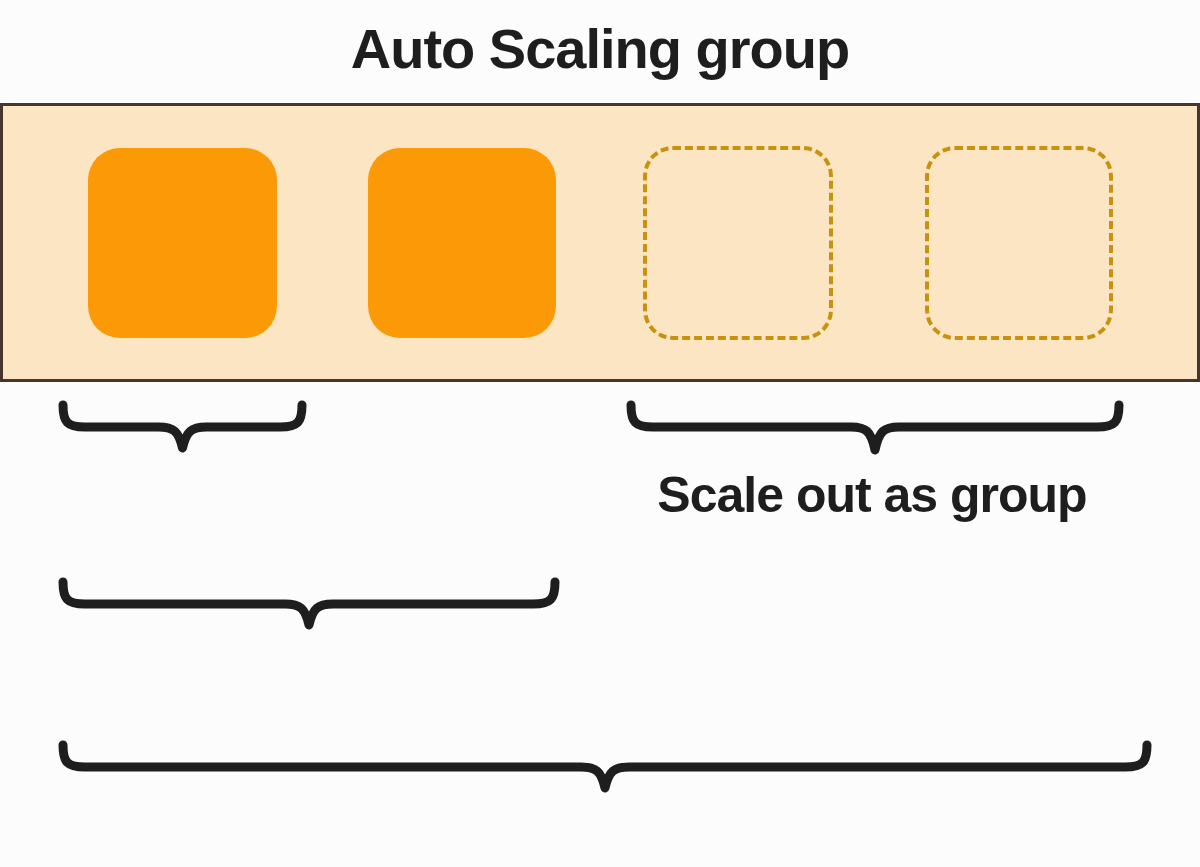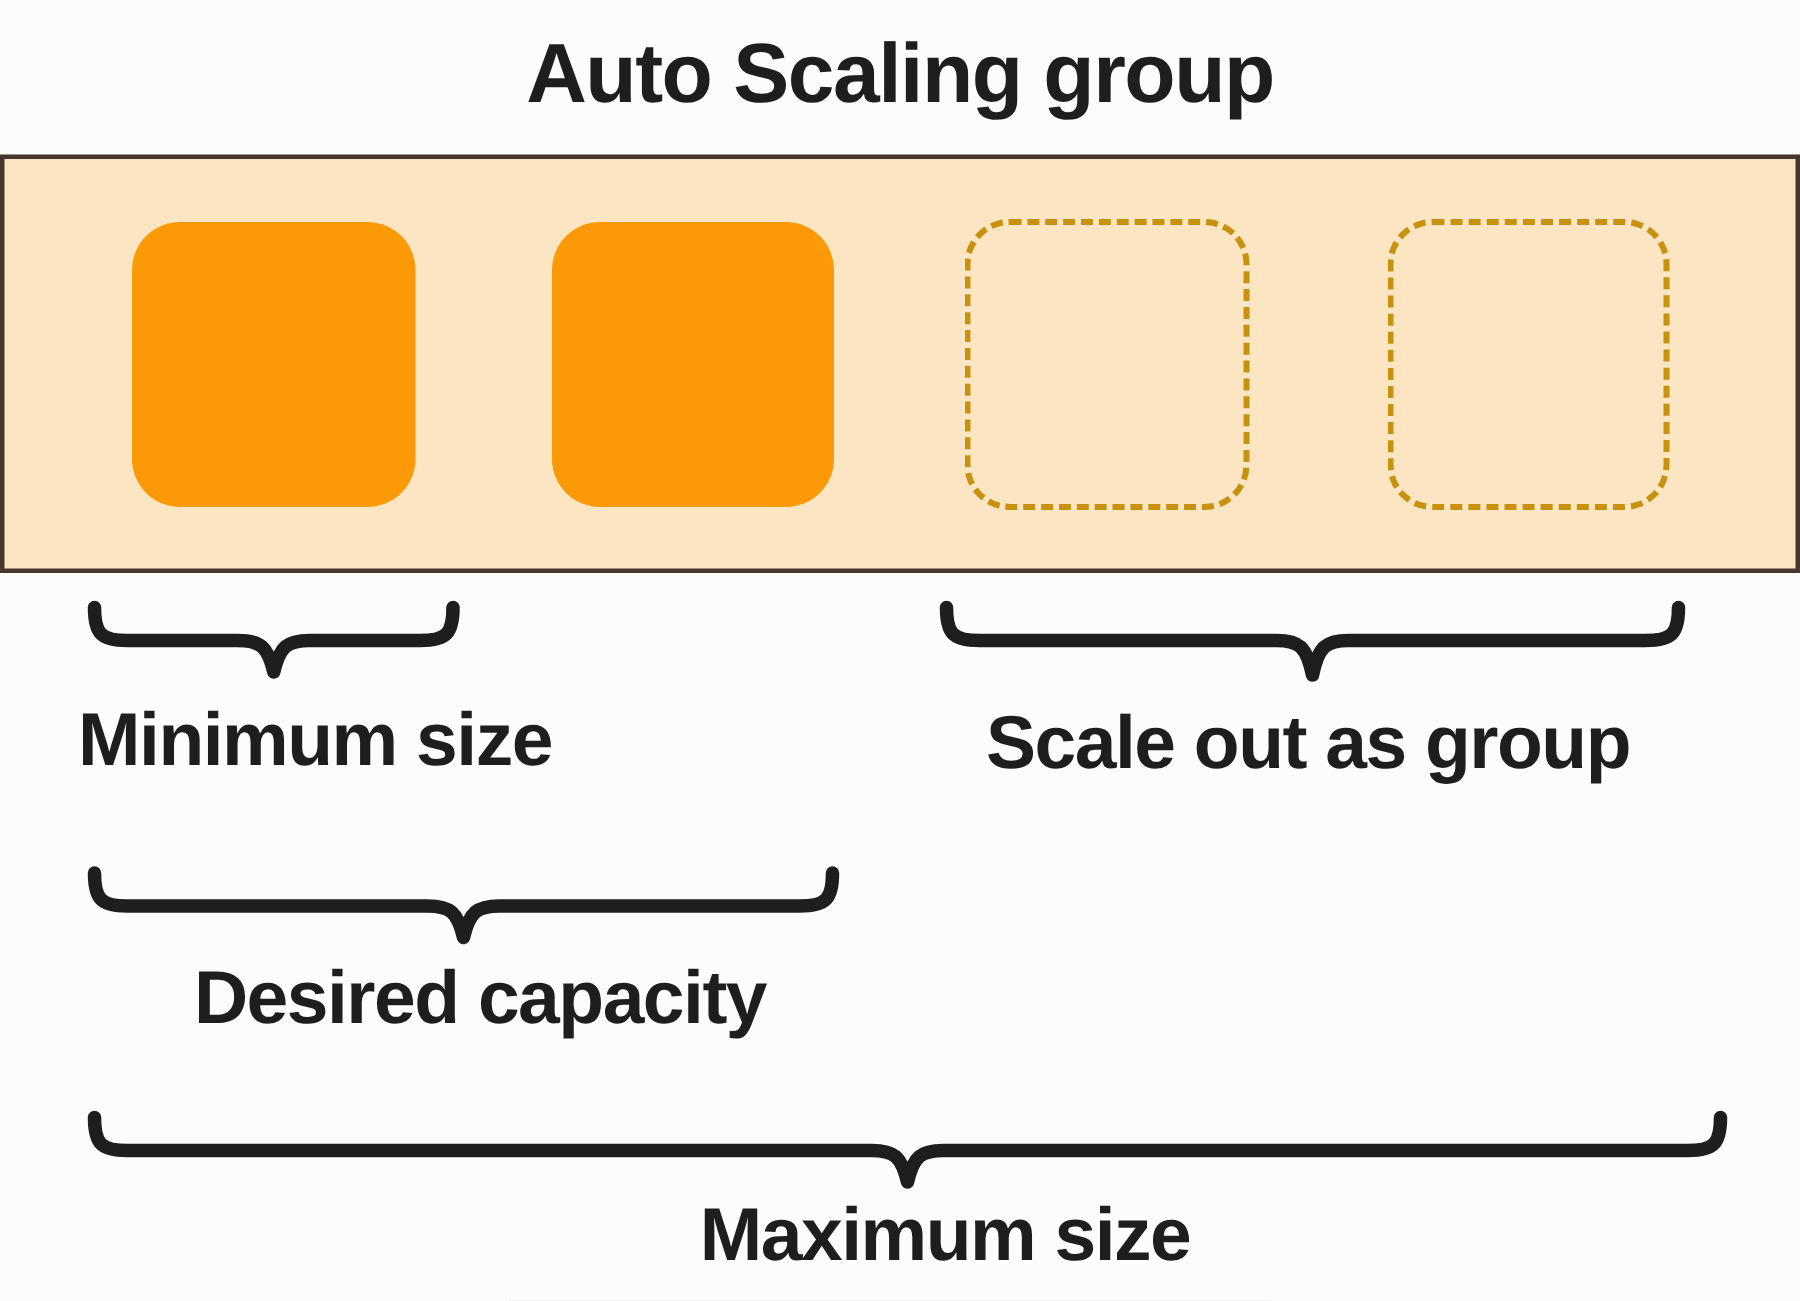--- a/index.html
+++ b/index.html
@@ -85,21 +85,18 @@
   <svg class="brace brace-2" width="498" height="60">
       <path d="M 5 7 C 5 24 9 29 27 29 L 225 29 C 240 29 245 33 249 52 C 253 33 258 29 273 29 L 471 29 C 489 29 493 24 493 7"></path>
     </svg>
   <svg class="brace brace-3" width="502" height="58">
       <path d="M 5 7 C 5 24 9 29 27 29 L 227 29 C 242 29 247 33 251 50 C 255 33 260 29 275 29 L 475 29 C 493 29 497 24 497 7"></path>
     </svg>
   <svg class="brace brace-4" width="1094" height="58">
       <path d="M 5 7 C 5 24 9 29 27 29 L 523 29 C 538 29 543 33 547 50 C 551 33 556 29 571 29 L 1067 29 C 1085 29 1089 24 1089 7"></path>
     </svg>
 
-  <div class="caption cap-1">Minimum size</div>
 
   <div class="caption cap-2">Scale out as group</div>
 
-  <div class="caption cap-3">Desired capacity</div>
 
-  <div class="caption cap-4">Maximum size</div>
 
 </div>
 
 </body></html>

